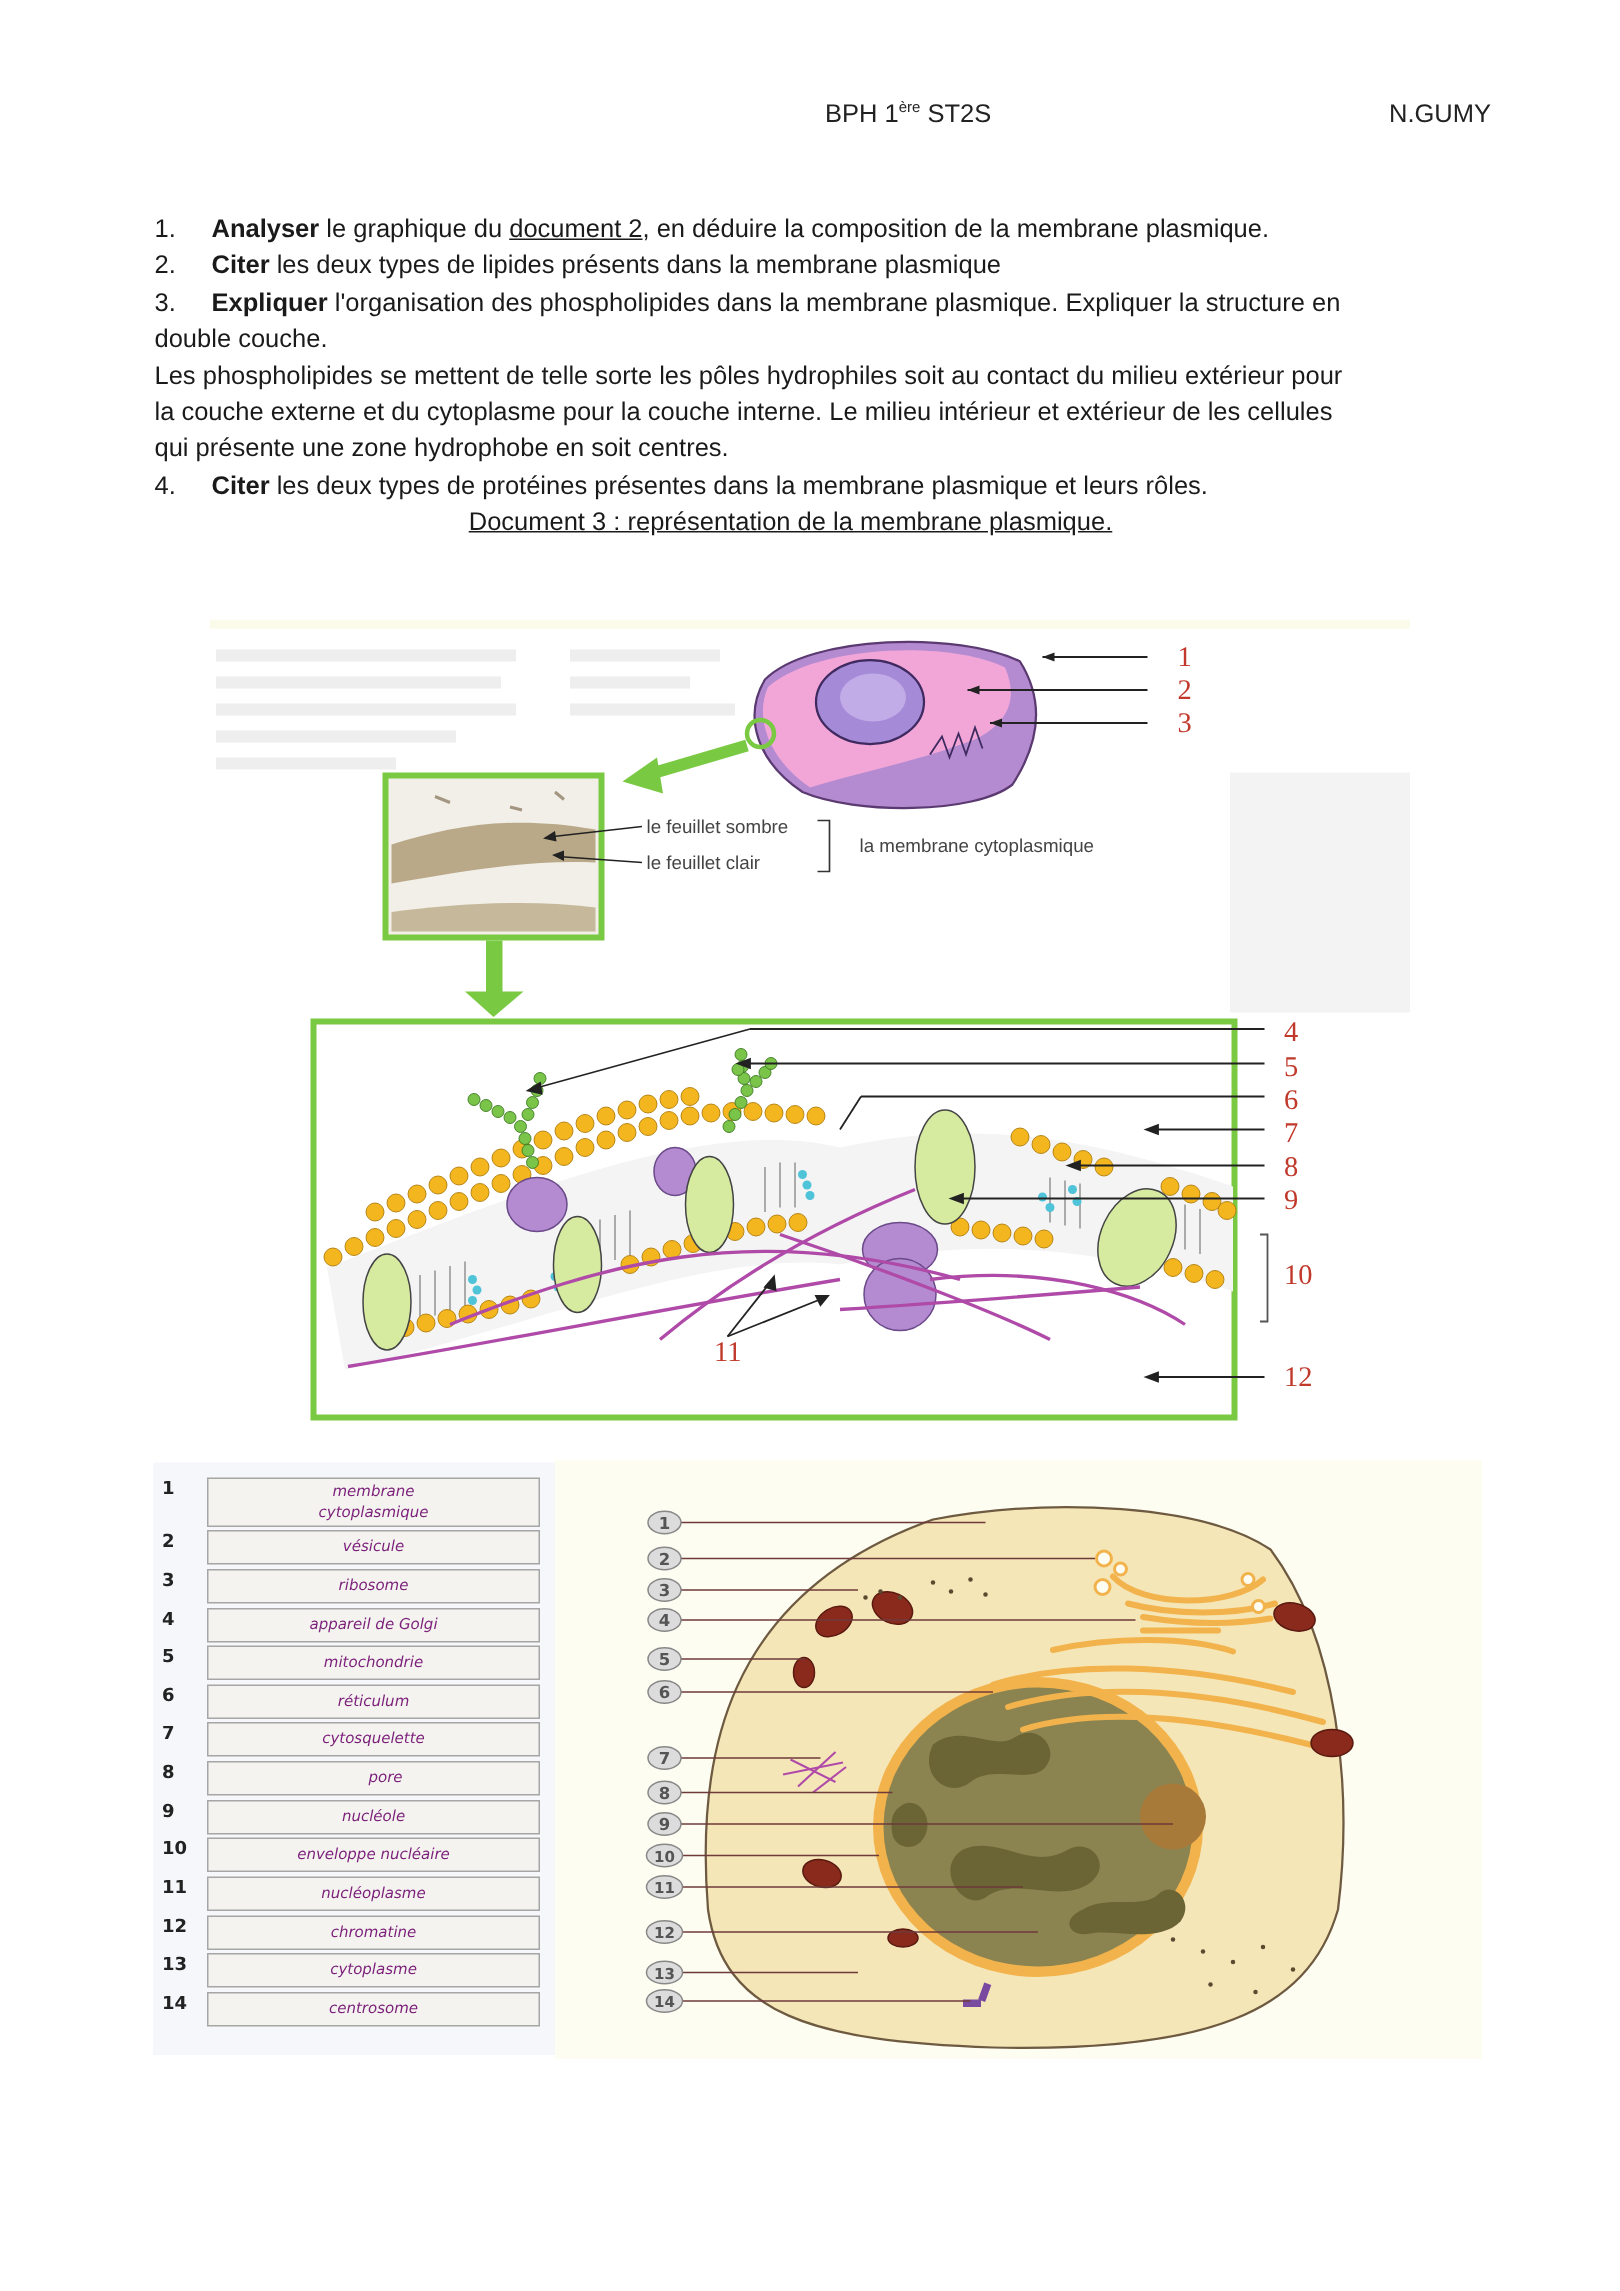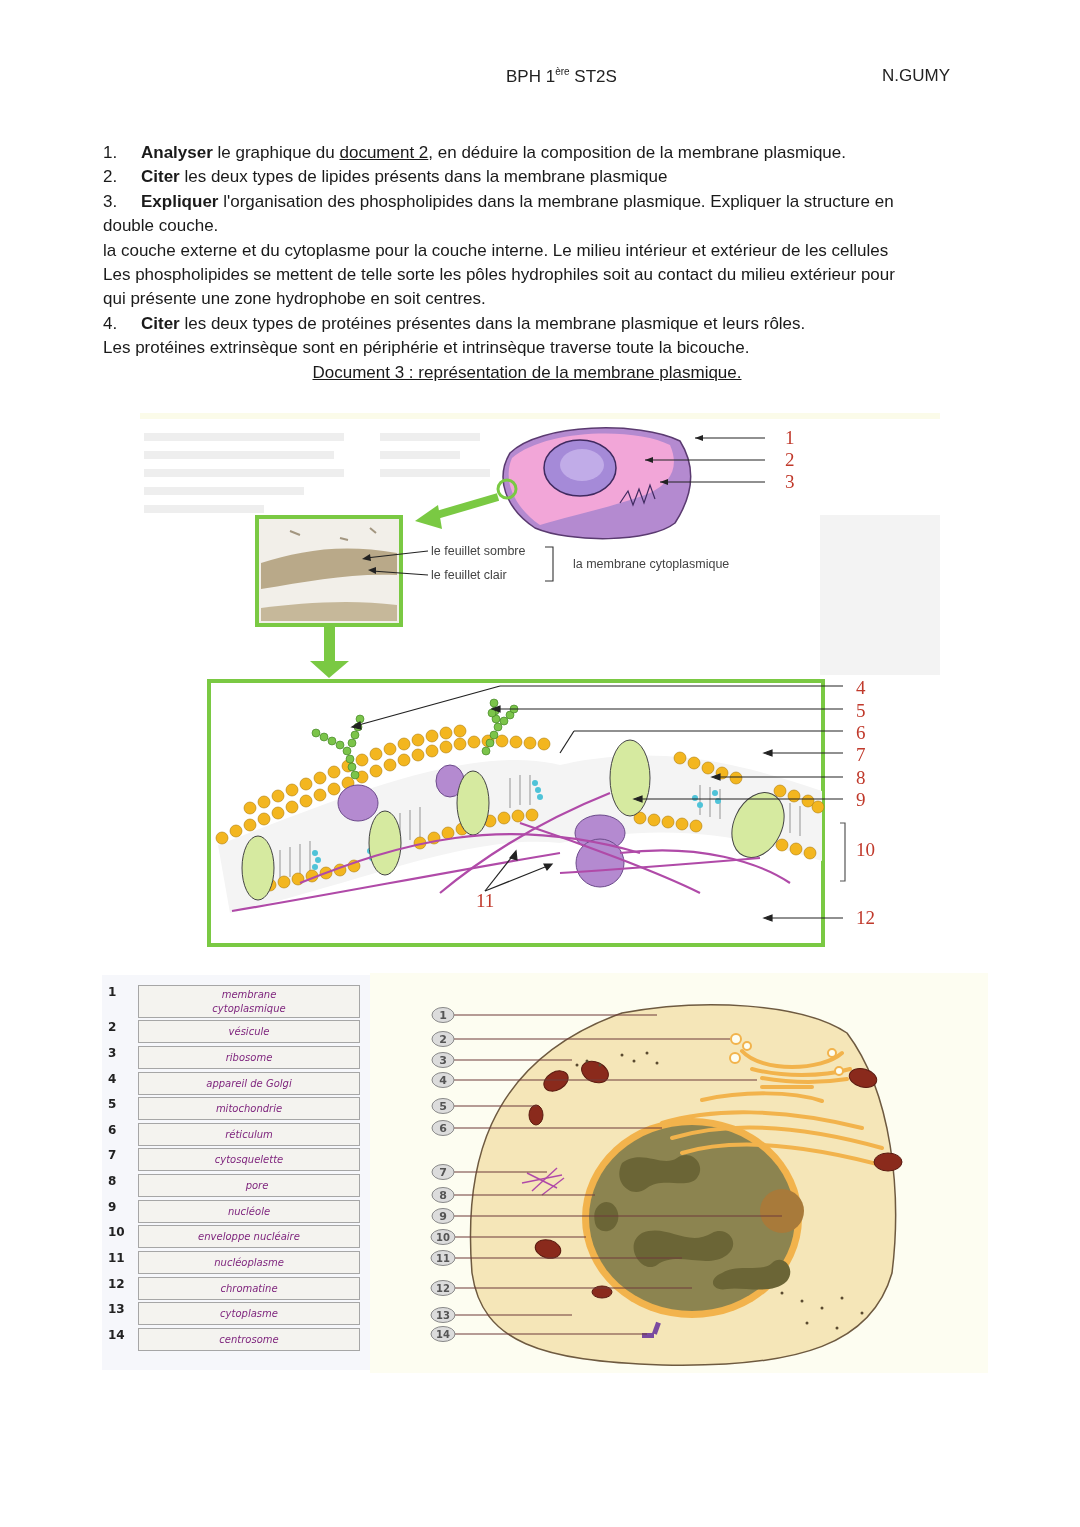--- a/index.html
+++ b/index.html
@@ -1,18 +1,18 @@
 <!DOCTYPE html>
 <html><head>
 <meta charset="utf-8">
 <style>
   html, body { margin: 0; padding: 0; background: #ffffff; }
   body { width: 1080px; height: 1527px; position: relative; overflow: hidden;
          font-family: "Liberation Sans", sans-serif; color: #111; }
-  .hdr { position: absolute; top: 66px; font-size: 17px; color: #222; }
+  .hdr { position: absolute; top: 66px; font-size: 17px; color: #222; margin-left: 44px; }
   .hdr-center { left: 506px; }
   .hdr-right { left: 882px; }
   .hdr sup { font-size: 10px; }
 
   .text-block { position: absolute; left: 103px; top: 141px; width: 848px;
                 font-size: 17px; line-height: 24.4px; color: #1a1a1a; }
   .line { margin: 0; white-space: nowrap; }
   .num { display: inline-block; width: 38px; }
   .bold { font-weight: bold; }
   .u { text-decoration: underline; }
@@ -44,27 +44,26 @@
   <p class="line">
     <span class="num">1.</span><span class="bold">Analyser</span><span> le graphique du </span><span class="u">document 2</span><span>, en déduire la composition de la membrane plasmique.</span>
   </p>
   <p class="line">
     <span class="num">2.</span><span class="bold">Citer</span><span> les deux types de lipides présents dans la membrane plasmique</span>
   </p>
   <p class="line">
     <span class="num">3.</span><span class="bold">Expliquer</span><span> l'organisation des phospholipides dans la membrane plasmique. Expliquer la structure en</span>
   </p>
   <p class="line">double couche.</p>
+  <p class="line">Les phospholipides se mettent de telle sorte les pôles hydrophiles soit au contact du milieu extérieur pour</p>
   <p class="line">la couche externe et du cytoplasme pour la couche interne. Le milieu intérieur et extérieur de les cellules</p>
-  <p class="line">Les phospholipides se mettent de telle sorte les pôles hydrophiles soit au contact du milieu extérieur pour</p>
   <p class="line">qui présente une zone hydrophobe en soit centres.</p>
   <p class="line">
     <span class="num">4.</span><span class="bold">Citer</span><span> les deux types de protéines présentes dans la membrane plasmique et leurs rôles.</span>
   </p>
-  <p class="line">Les protéines extrinsèque sont en périphérie et intrinsèque traverse toute la bicouche.</p>
   <p class="line doc-title">Document 3 : représentation de la membrane plasmique.</p>
 </div>
 
 <svg class="fig1" viewBox="0 0 800 545" width="800" height="545">
   <rect x="0" y="0" width="800" height="6" fill="#fbfbe9"></rect>
 
   <g opacity="0.12">
     <rect x="4" y="20" width="200" height="8" fill="#777"></rect>
       <rect x="4" y="38" width="190" height="8" fill="#777"></rect>
     <rect x="4" y="56" width="200" height="8" fill="#777"></rect>

